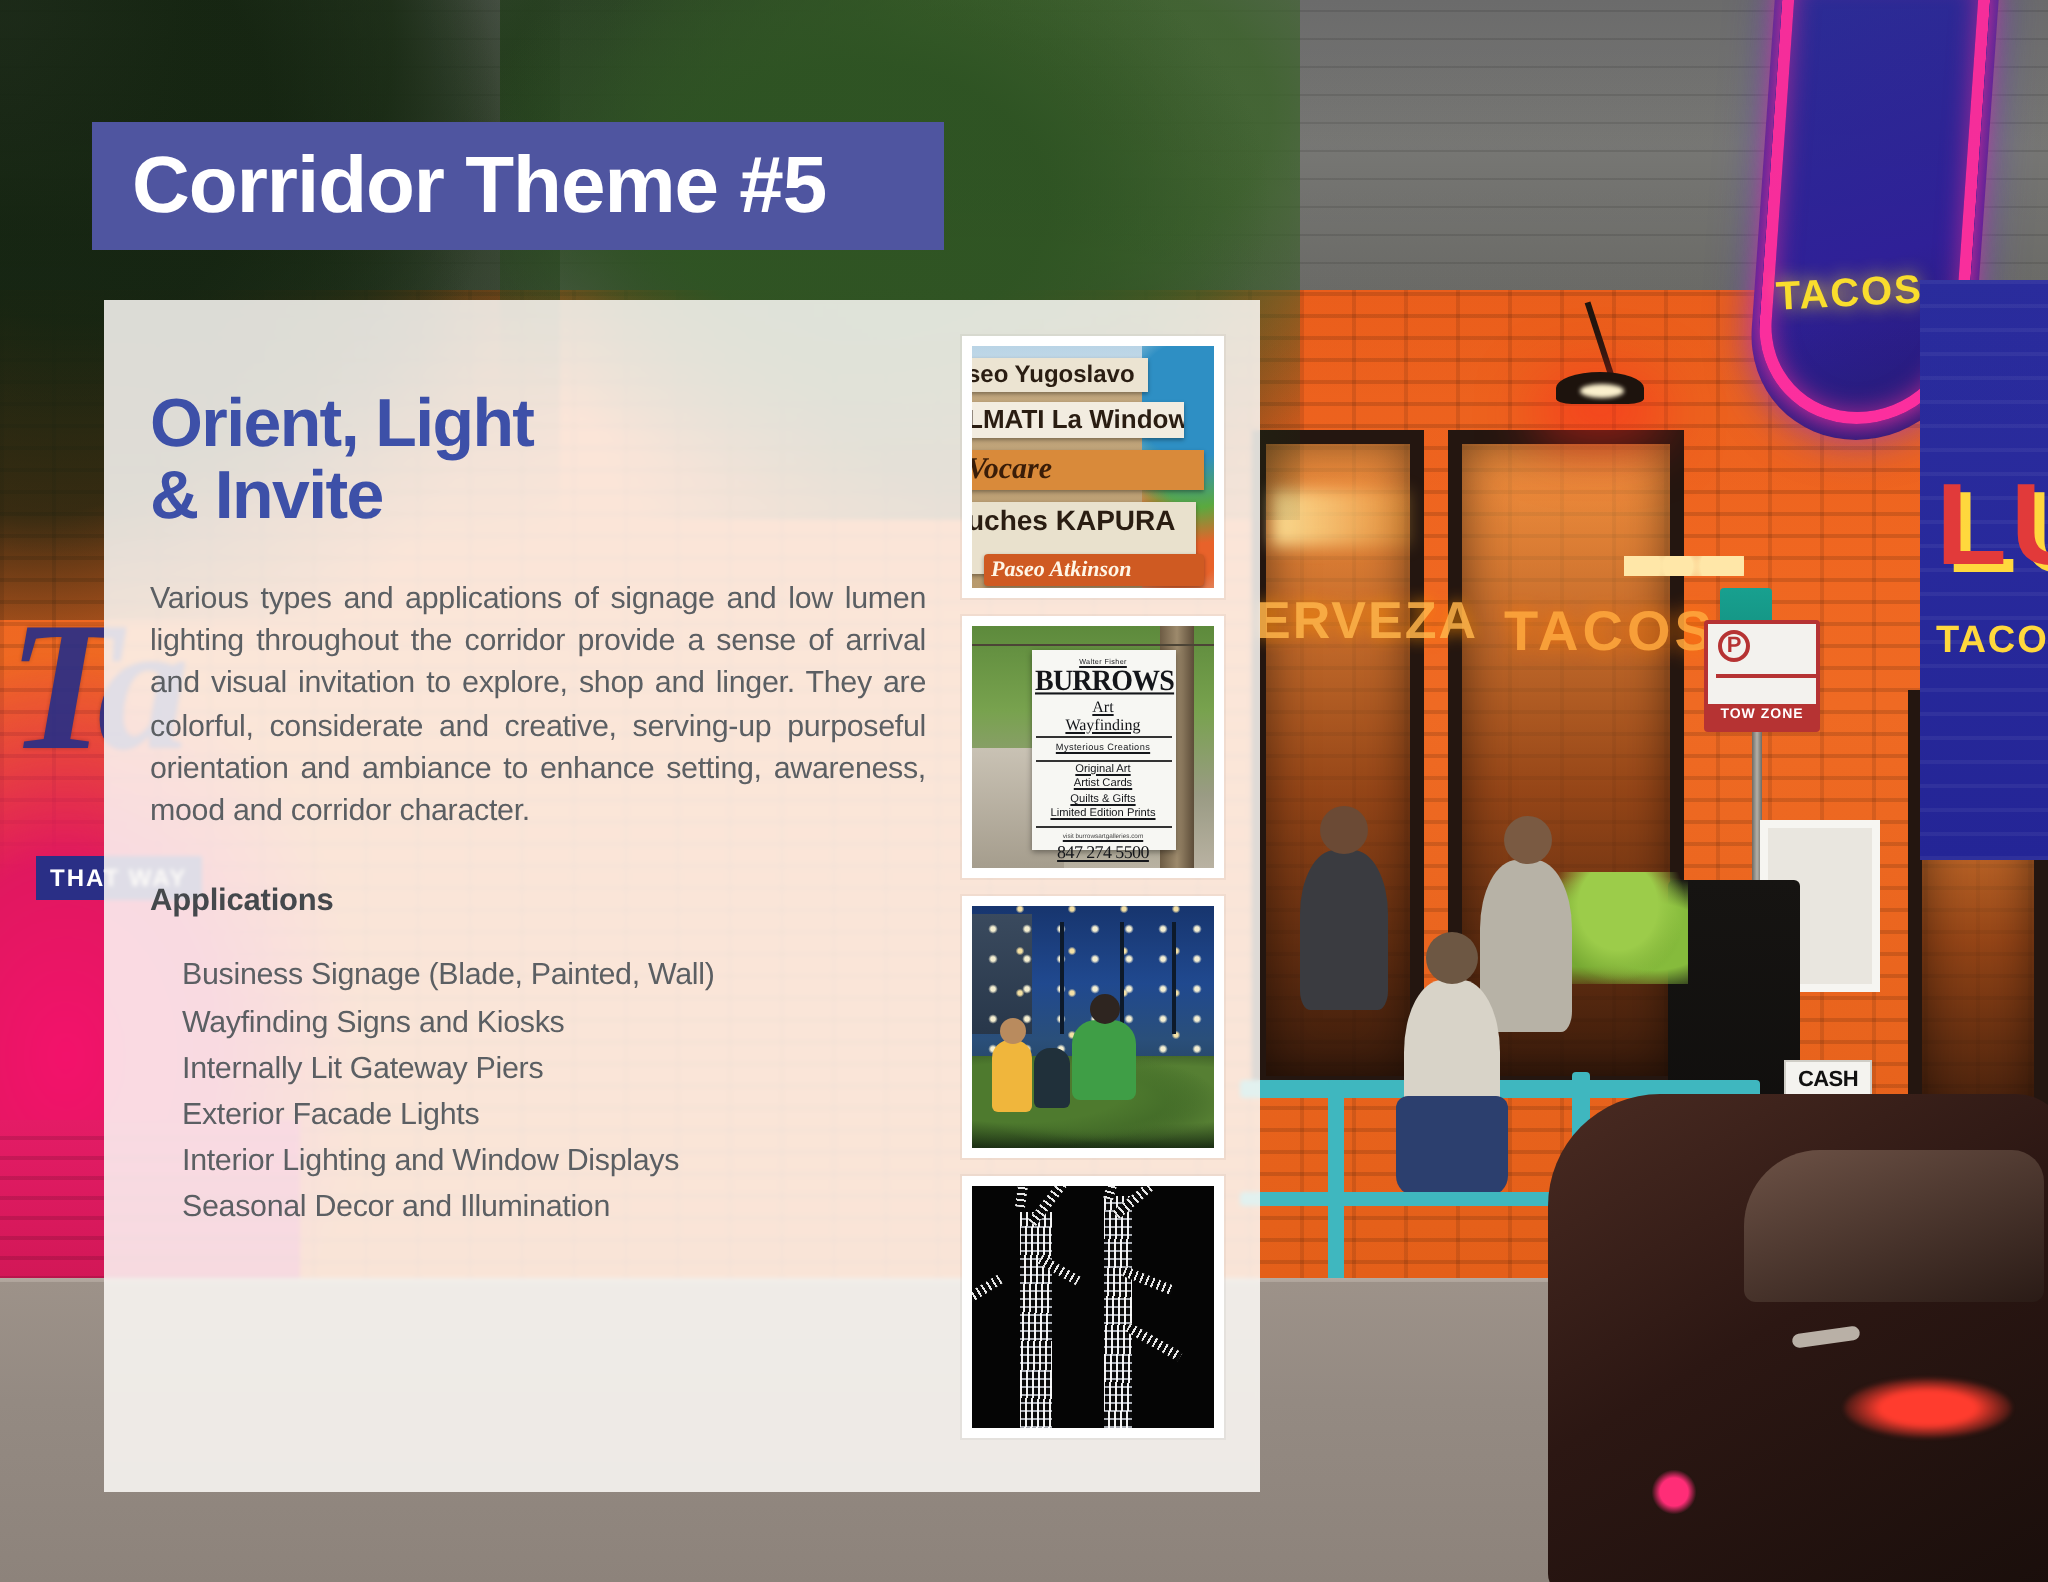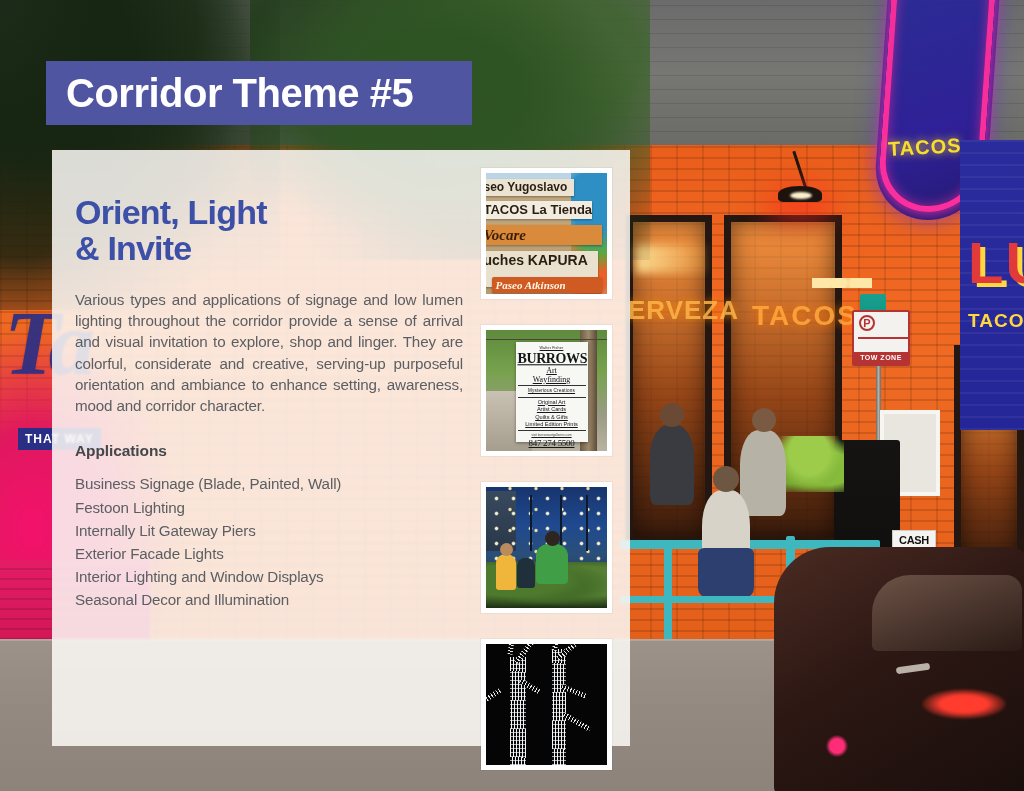--- a/index.html
+++ b/index.html
@@ -341,21 +341,21 @@
   .panel-left {
     width: 410px;
     padding: 44px 0 0 23px;
   }
   .panel-right {
     flex: 1;
     padding-top: 18px;
     display: flex;
     flex-direction: column;
     align-items: center;
-    gap: 26px;
+    gap: 9px;
   }
 
   .headline {
     color: #3d50a8;
     font-size: 34px;
     font-weight: 700;
     line-height: 1.07;
     letter-spacing: -.8px;
     margin: 0 0 22px 0;
     white-space: pre-line;
@@ -371,21 +371,21 @@
   }
   .apps-title {
     color: #44484c;
     font-size: 15.5px;
     font-weight: 700;
     margin: 0 0 12px 0;
     letter-spacing: -.1px;
   }
   .apps-list {
     list-style: none;
-    margin: 0; padding: 0;
+    margin: 16px; padding: 0;
   }
   .apps-list li {
     color: #5b5f63;
     font-size: 15.2px;
     line-height: 1.52;
     letter-spacing: -.15px;
     white-space: nowrap;
   }
 
   
@@ -634,35 +634,35 @@
       <div class="panel-left">
         <h1 class="headline">Orient, Light
 &amp; Invite</h1>
 
         <p class="body-copy">Various types and applications of signage and low lumen lighting throughout the corridor provide a sense of arrival and visual invitation to explore, shop and linger. They are colorful, considerate and creative, serving-up purposeful orientation and ambiance to enhance setting, awareness, mood and corridor character.</p>
 
         <div class="apps-title">Applications</div>
 
         <ul class="apps-list">
           <li>Business Signage (Blade, Painted, Wall)</li>
-          <li>Festoon Lighting</li>
+          <li>Wayfinding Signs and Kiosks</li>
           <li>Internally Lit Gateway Piers</li>
           <li>Exterior Facade Lights</li>
           <li>Interior Lighting and Window Displays</li>
           <li>Seasonal Decor and Illumination</li>
         </ul>
       </div>
 
       <div class="panel-right">
 
         <div class="thumb">
           <div class="thumb-img t1">
             <div class="mural-swirl"></div>
             <div class="sgn sgn1">seo Yugoslavo</div>
-            <div class="sgn sgn2">TACOS  La Tienda</div>
+            <div class="sgn sgn2">LMATI  La Window</div>
             <div class="sgn sgn3">Vocare</div>
             <div class="sgn sgn4">uches KAPURA</div>
             <div class="sgn sgn5">Paseo Atkinson</div>
           </div>
         </div>
 
         <div class="thumb">
           <div class="thumb-img t2">
             <div class="walk"></div>
             <div class="trunk"></div>

